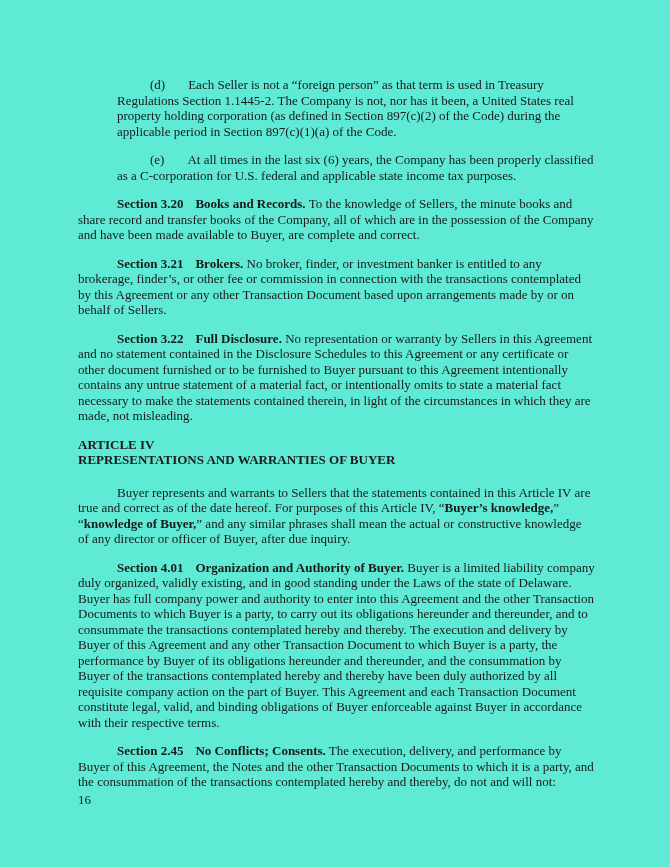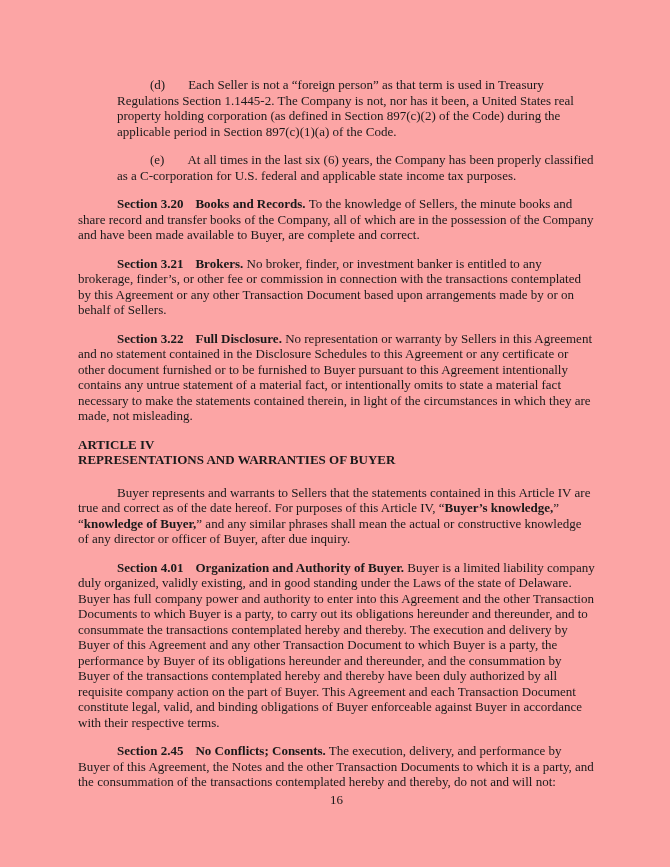--- a/index.html
+++ b/index.html
@@ -4,21 +4,21 @@
 <style>
   html, body {
     margin: 0;
     padding: 0;
     background: #ffffff;
   }
   .page {
     position: relative;
     width: 670px;
     height: 867px;
-    background: #fca5a5;
+    background: #5eead4;
     font-family: "Liberation Serif", serif;
     font-size: 13px;
     line-height: 15.5px;
     color: #1a1a1a;
     overflow: hidden;
   }
   .content {
     position: absolute;
     left: 78px;
     top: 77px;
@@ -47,21 +47,21 @@
     width: 12px;
   }
   .article-heading {
     font-weight: bold;
     margin: 0 0 17px 0;
   }
   .last {
     margin-bottom: 2px;
   }
   .pagenum {
-    text-align: center;
+    text-align: left;
     margin: 0;
   }
   .stamp {
     position: relative;
     left: -31px;
     text-align: center;
     font-family: "Liberation Sans", sans-serif;
     font-size: 10px;
     color: #2a2a2a;
     margin-top: 7px;

